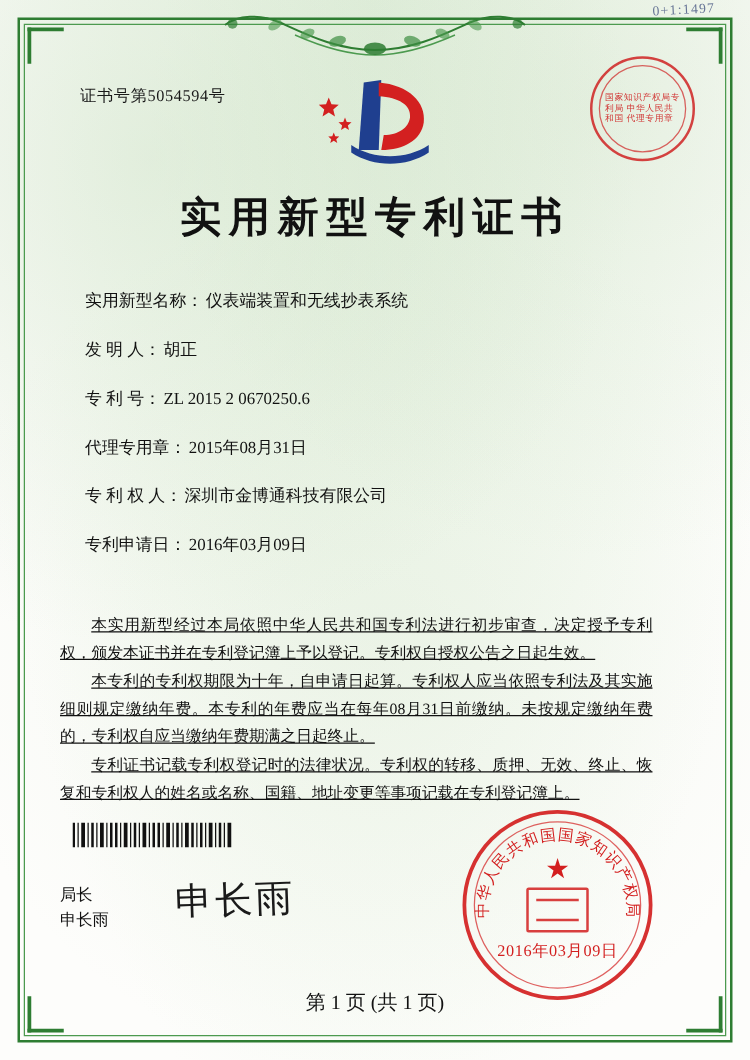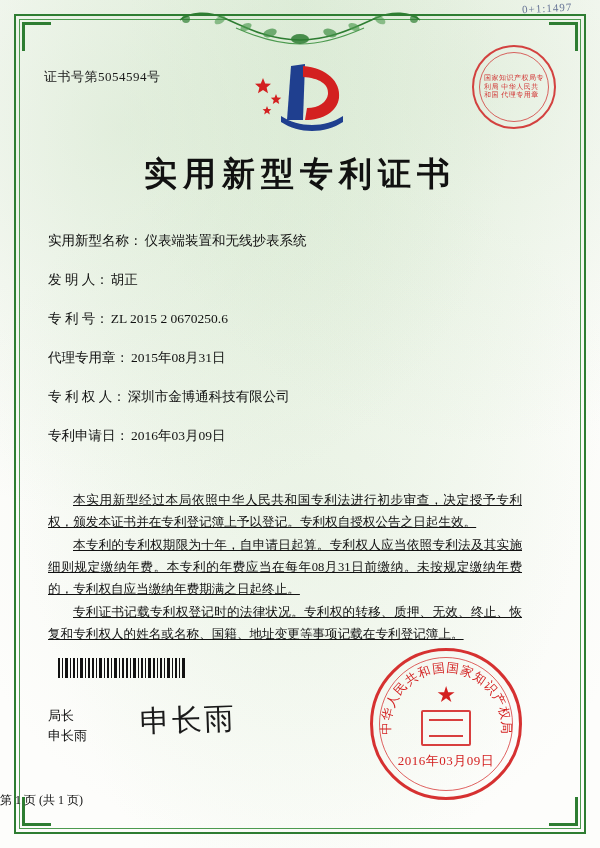--- a/index.html
+++ b/index.html
@@ -81,21 +81,21 @@
     color: #3a4a7a;
     letter-spacing: 1px;
     transform: rotate(-3deg);
     opacity: .75;
     white-space: nowrap;
   }
 
   
   .cert-no {
     position: absolute;
-    left: 44px;
+    left: 64px;
     top: 68px;
     font-size: 13px;
     color: #1a1a1a;
     letter-spacing: .5px;
   }
 
   
   .logo {
     position: absolute;
     left: 50%;
@@ -167,20 +167,21 @@
   }
   .field {
     display: flex;
     align-items: baseline;
     margin-bottom: 21px;
     font-size: 13.5px;
     color: #111;
   }
   .field .label {
     white-space: nowrap;
+    margin-left: 20px;
   }
   .field .value {
     white-space: nowrap;
     margin-left: 2px;
   }
 
   
   .paras {
     position: absolute;
     left: 48px;
@@ -298,22 +299,22 @@
     color: #d31f1f;
     letter-spacing: .5px;
   }
 
   
   .footer {
     position: absolute;
     left: 0;
     right: 0;
     top: 792px;
-    text-align: left;
-    font-size: 12px;
+    text-align: center;
+    font-size: 16px;
     color: #111;
   }
 </style>
 </head>
 <body>
 
 <div class="page">
 
   <div class="border-outer"></div>
   <div class="border-inner"></div>

